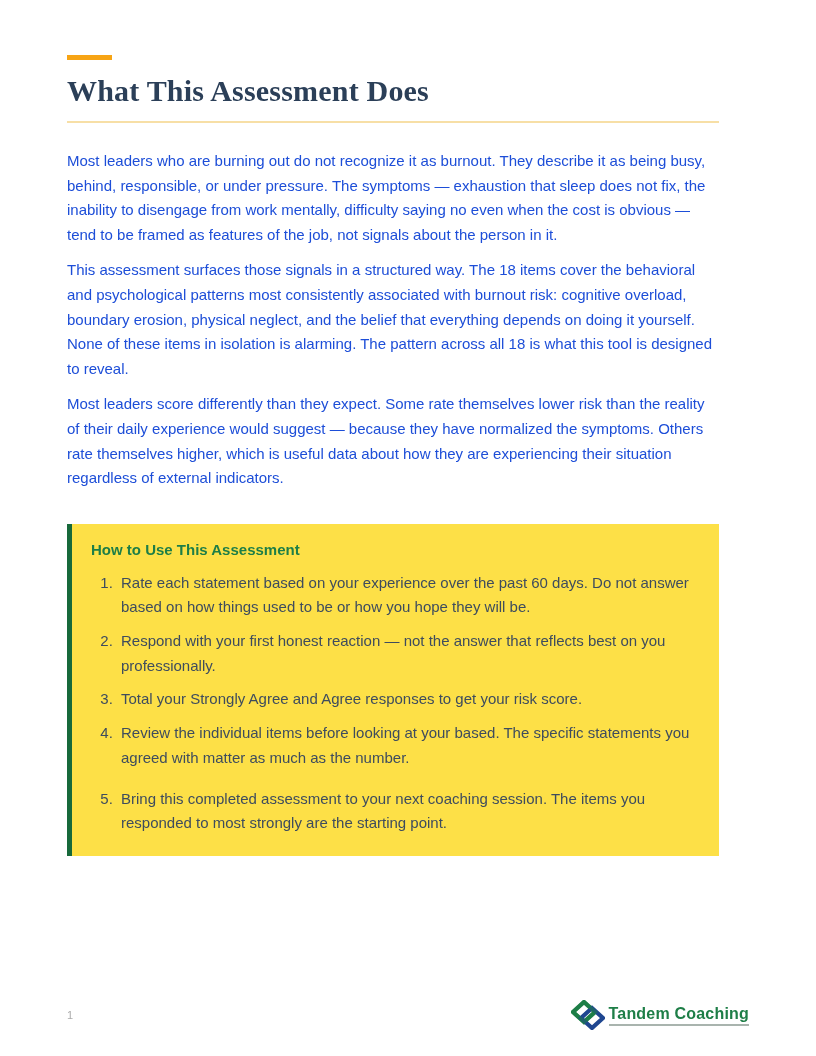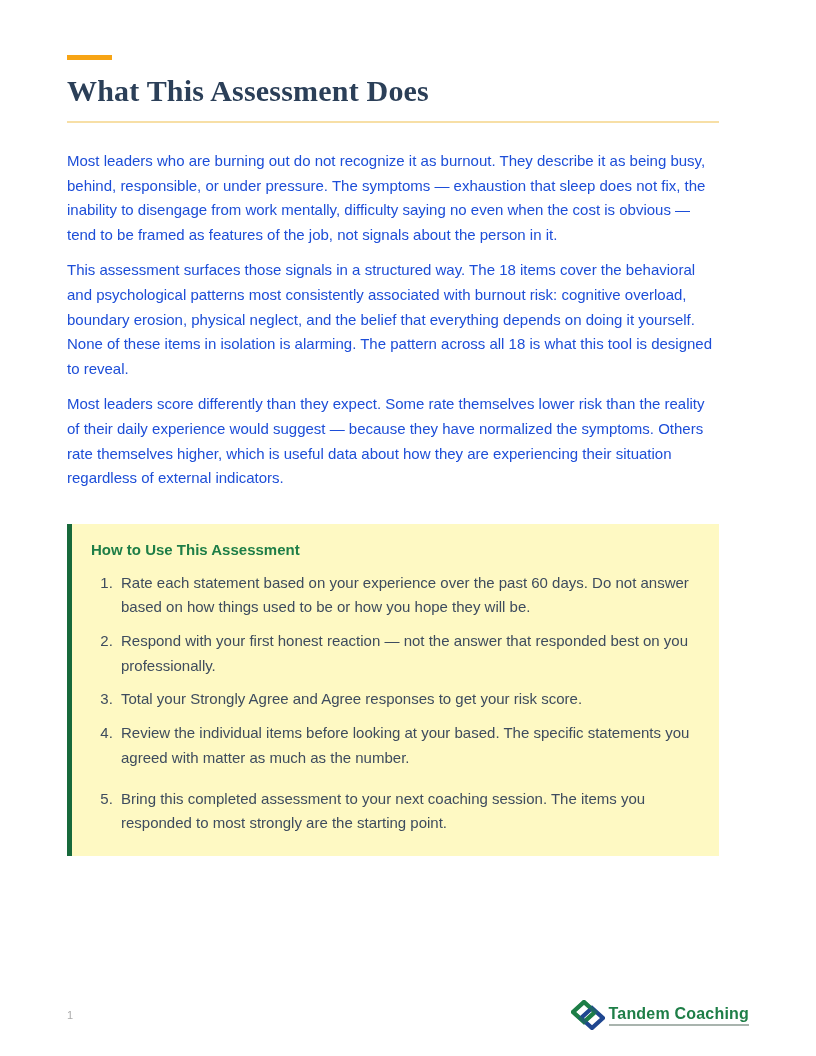--- a/index.html
+++ b/index.html
@@ -37,21 +37,21 @@
   }
   .body-copy { margin-top: 26px; }
   .body-copy p {
     font-size: 15px;
     line-height: 24.7px;
     color: #1d4ed8;
     margin-bottom: 10.5px;
   }
   .callout {
     margin-top: 22px;
-    background: #fef9c3;
+    background: #fde047;
     border-left: 5px solid #17693B;
     padding: 17px 24px 20px 19px;
   }
   .callout-heading {
     font-size: 15px;
     font-weight: 700;
     color: #1E7E47;
     margin-bottom: 13px;
   }
   .callout ol {
@@ -106,21 +106,21 @@
   <div class="body-copy">
       <p>Most leaders who are burning out do not recognize it as burnout. They describe it as being busy, behind, responsible, or under pressure. The symptoms — exhaustion that sleep does not fix, the inability to disengage from work mentally, difficulty saying no even when the cost is obvious — tend to be framed as features of the job, not signals about the person in it.</p>
       <p>This assessment surfaces those signals in a structured way. The 18 items cover the behavioral and psychological patterns most consistently associated with burnout risk: cognitive overload, boundary erosion, physical neglect, and the belief that everything depends on doing it yourself. None of these items in isolation is alarming. The pattern across all 18 is what this tool is designed to reveal.</p>
       <p>Most leaders score differently than they expect. Some rate themselves lower risk than the reality of their daily experience would suggest — because they have normalized the symptoms. Others rate themselves higher, which is useful data about how they are experiencing their situation regardless of external indicators.</p>
     </div>
 
   <div class="callout">
     <div class="callout-heading">How to Use This Assessment</div>
     <ol>
         <li>Rate each statement based on your experience over the past 60 days. Do not answer based on how things used to be or how you hope they will be.</li>
-        <li>Respond with your first honest reaction — not the answer that responded best on you professionally.</li>
+        <li>Respond with your first honest reaction — not the answer that reflects best on you professionally.</li>
         <li>Total your Strongly Agree and Agree responses to get your risk score.</li>
         <li>Review the individual items before looking at your based. The specific statements you agreed with matter as much as the number.</li>
         <li>Bring this completed assessment to your next coaching session. The items you responded to most strongly are the starting point.</li>
       </ol>
   </div>
 
 </div>
 
 <div class="footer">
   <span class="page-number">1</span>

